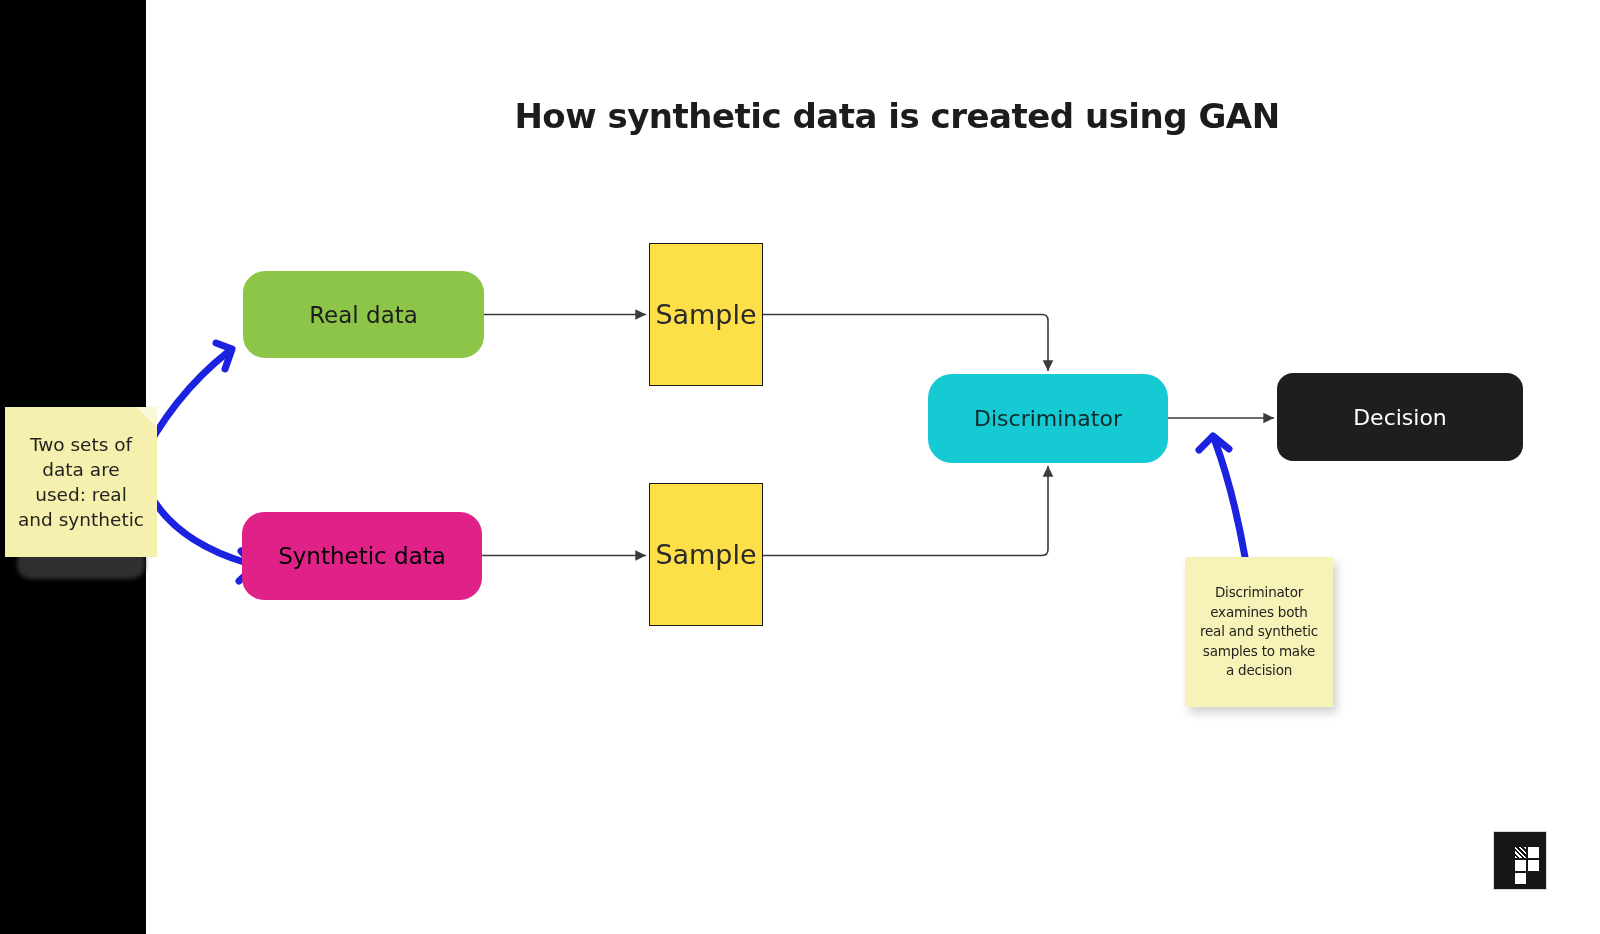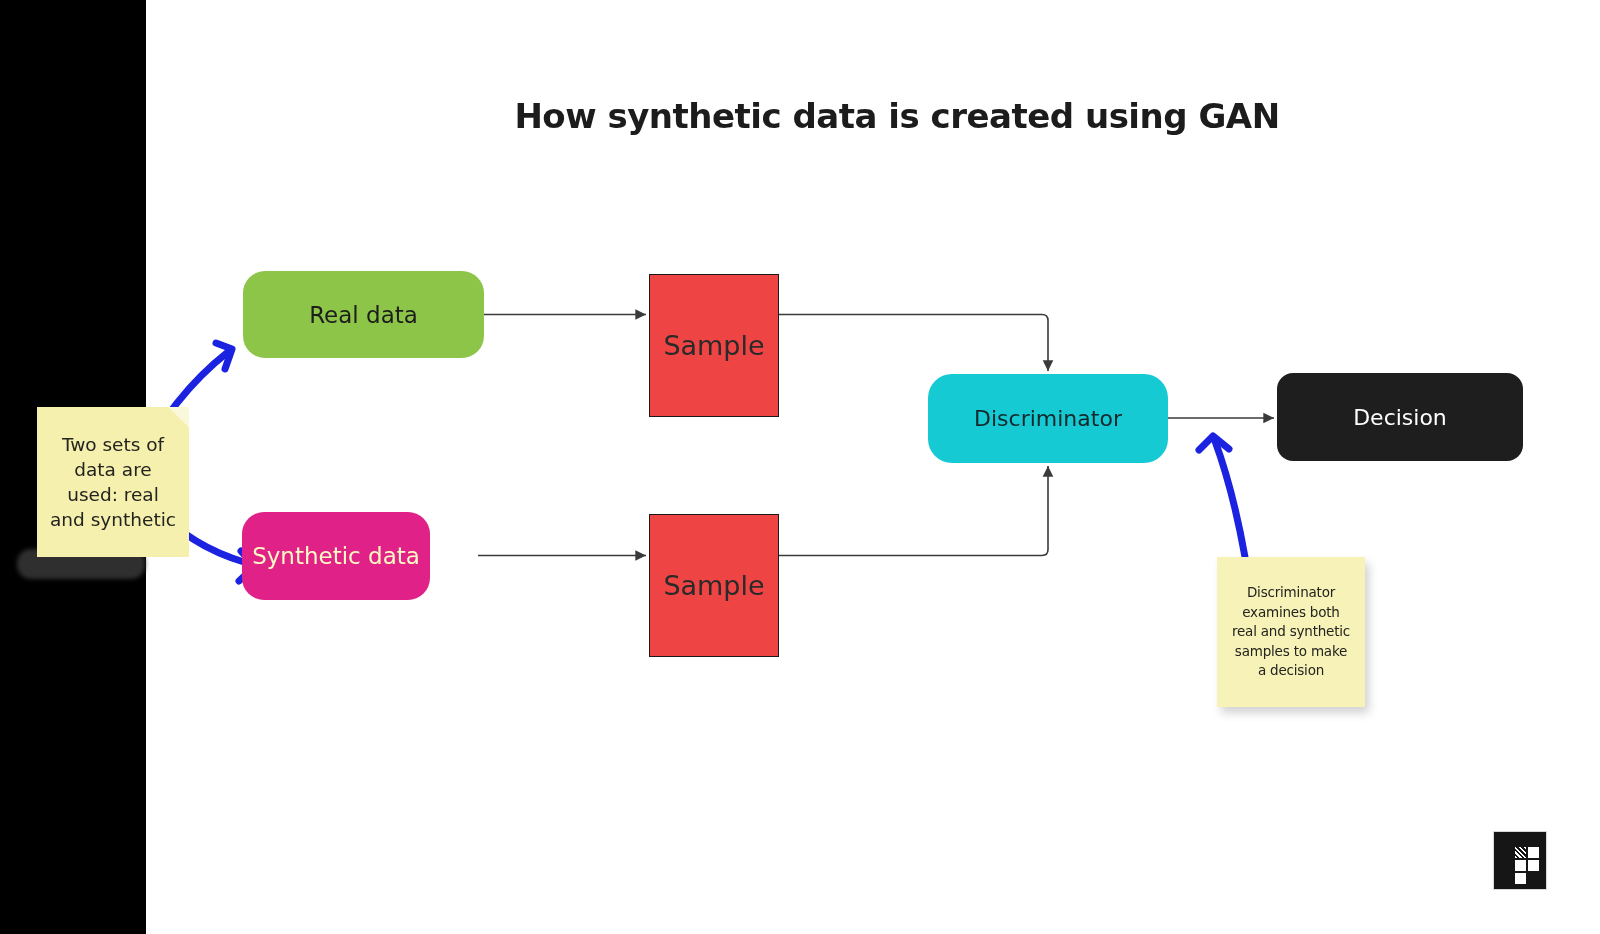--- a/index.html
+++ b/index.html
@@ -24,34 +24,34 @@
   #arrowhead path{fill:var(--connector);}
   .blue{stroke:var(--annotation-blue);stroke-width:7;fill:none;stroke-linecap:round;stroke-linejoin:round;}
 
   .node{
     position:absolute; display:flex; align-items:center; justify-content:center;
     box-sizing:border-box; text-align:right;
   }
   .node span{display:block;}
   .n-real{left:243px;top:271px;width:241px;height:87px;border-radius:22px;background:var(--node-green);
           font-size:23px;color:#1d1d1d;}
-  .n-synth{left:242px;top:512px;width:188px;height:88px;border-radius:22px;background:var(--node-pink);
-          font-size:23px;color:#fef9c3;}
-  .n-sample{width:130px;height:143px;background:#ef4444;border:1.6px solid #1a1a1a;
-          font-size:27px;color:#2a2a2a;margin-top:31px;}
+  .n-synth{left:242px;top:512px;width:240px;height:88px;border-radius:22px;background:var(--node-pink);
+          font-size:23px;color:#000000;}
+  .n-sample{width:114px;height:143px;background:#fde047;border:1.6px solid #1a1a1a;
+          font-size:27px;color:#2a2a2a;}
   .n-sample-top{left:649px;top:243px;}
   .n-sample-bot{left:649px;top:483px;}
   .n-disc{left:928px;top:374px;width:240px;height:89px;border-radius:24px;background:var(--node-teal);
           font-size:22px;color:#12282b;}
   .n-dec{left:1277px;top:373px;width:246px;height:88px;border-radius:16px;background:var(--node-black);
           font-size:22px;color:#ffffff;}
 
   .note{
     position:absolute; box-sizing:border-box; display:flex; align-items:center; justify-content:center;
-    text-align:center; color:#23231f; white-space:pre-line;margin-left:32px;
+    text-align:center; color:#23231f; white-space:pre-line;
   }
   .note-left{
     left:5px; top:407px; width:152px; height:150px; background:var(--note-yellow);
     font-size:18.5px; line-height:25px;
     background-image:linear-gradient(225deg, rgba(255,255,255,0.55) 0 14px, rgba(255,255,255,0) 15px);
   }
   .note-left-shadow{
     position:absolute; left:17px; top:549px; width:128px; height:30px;
     background:#2f2f2f; border-radius:14px; filter:blur(2px);
   }

